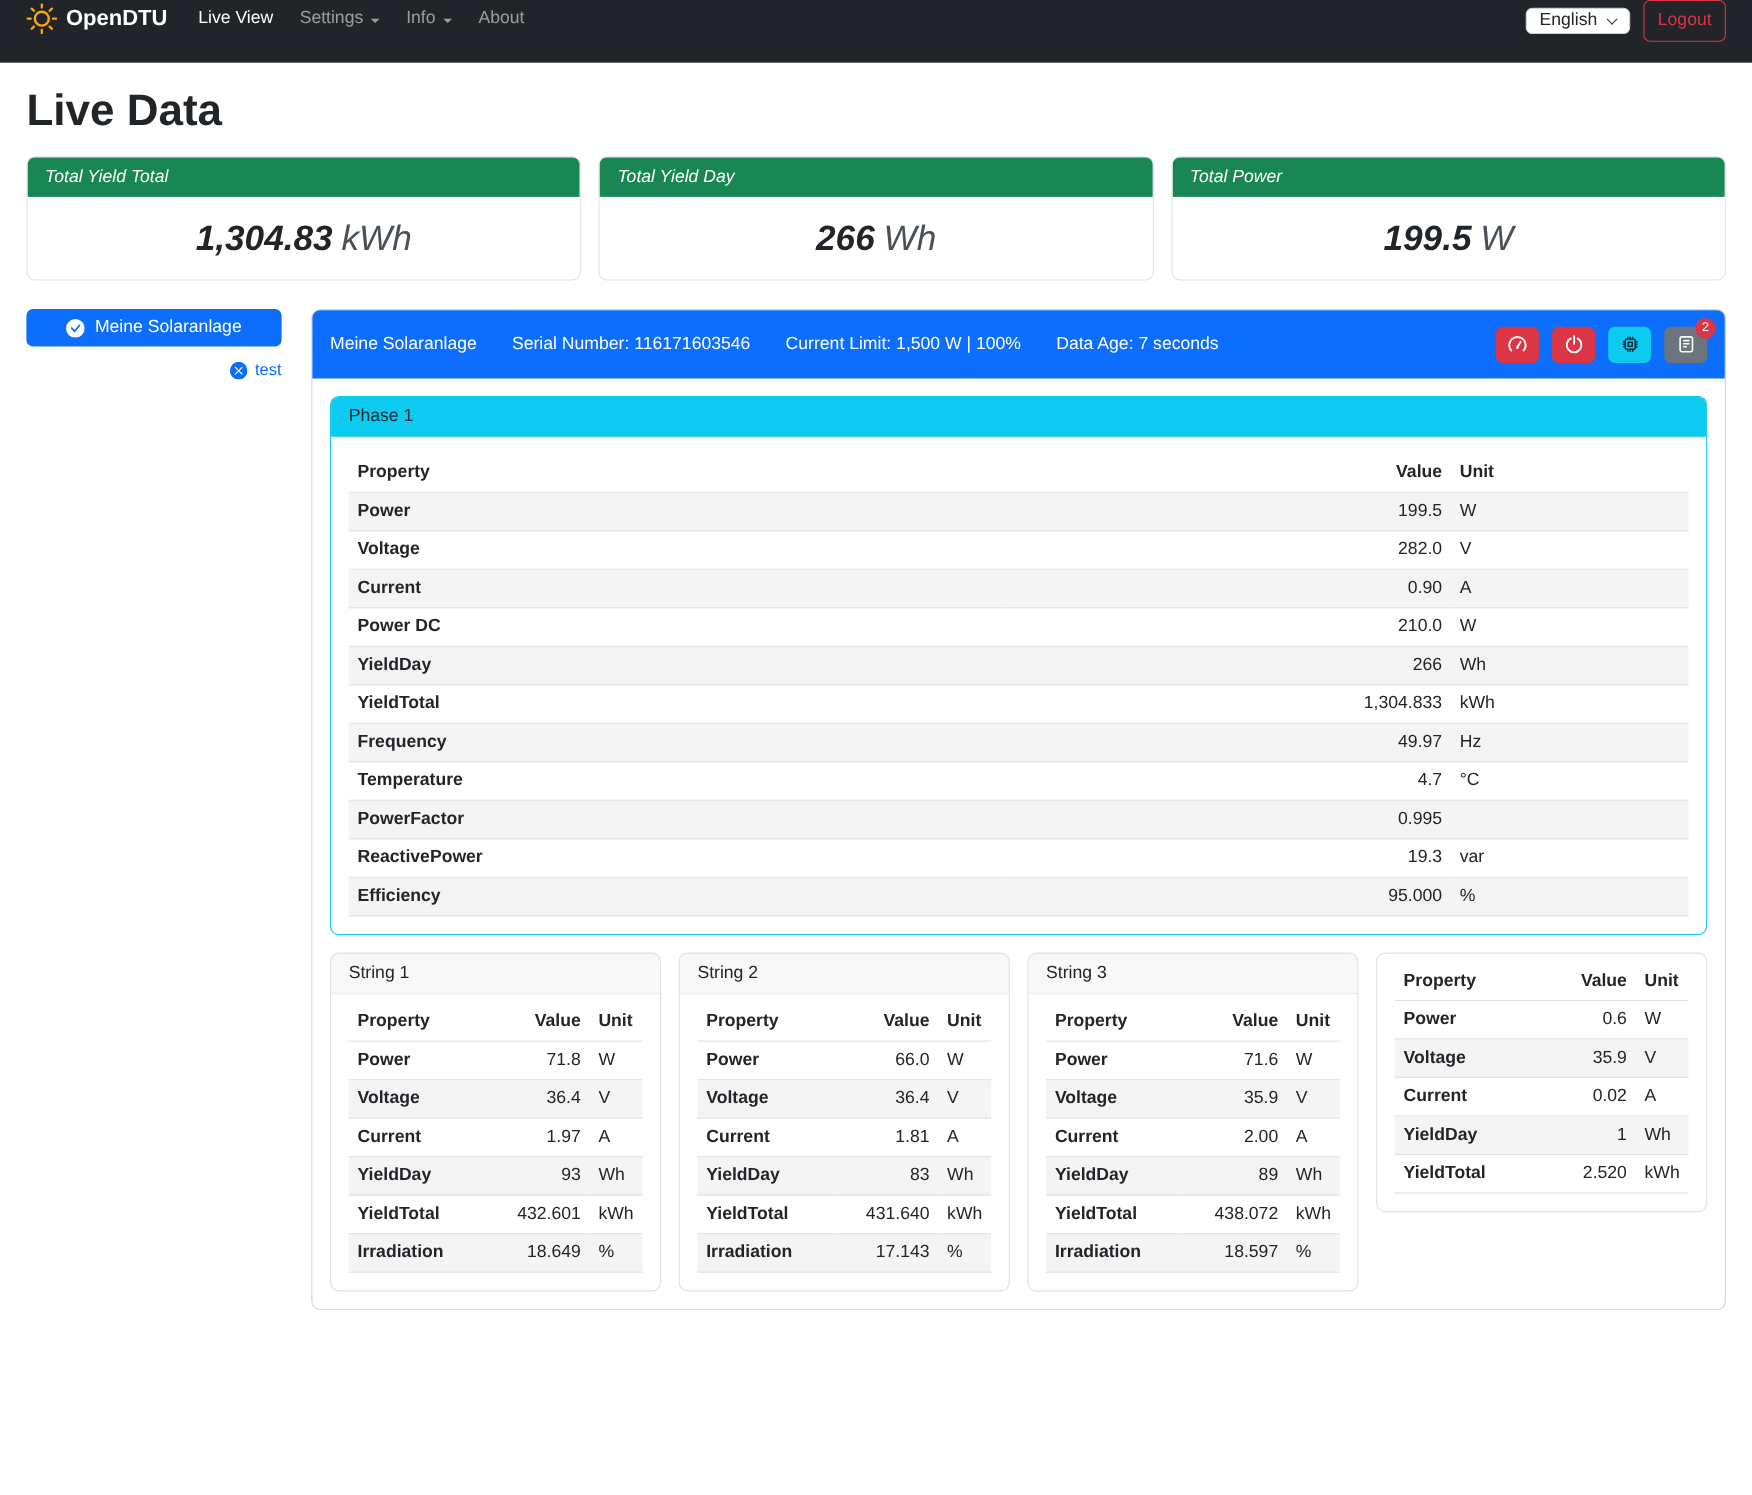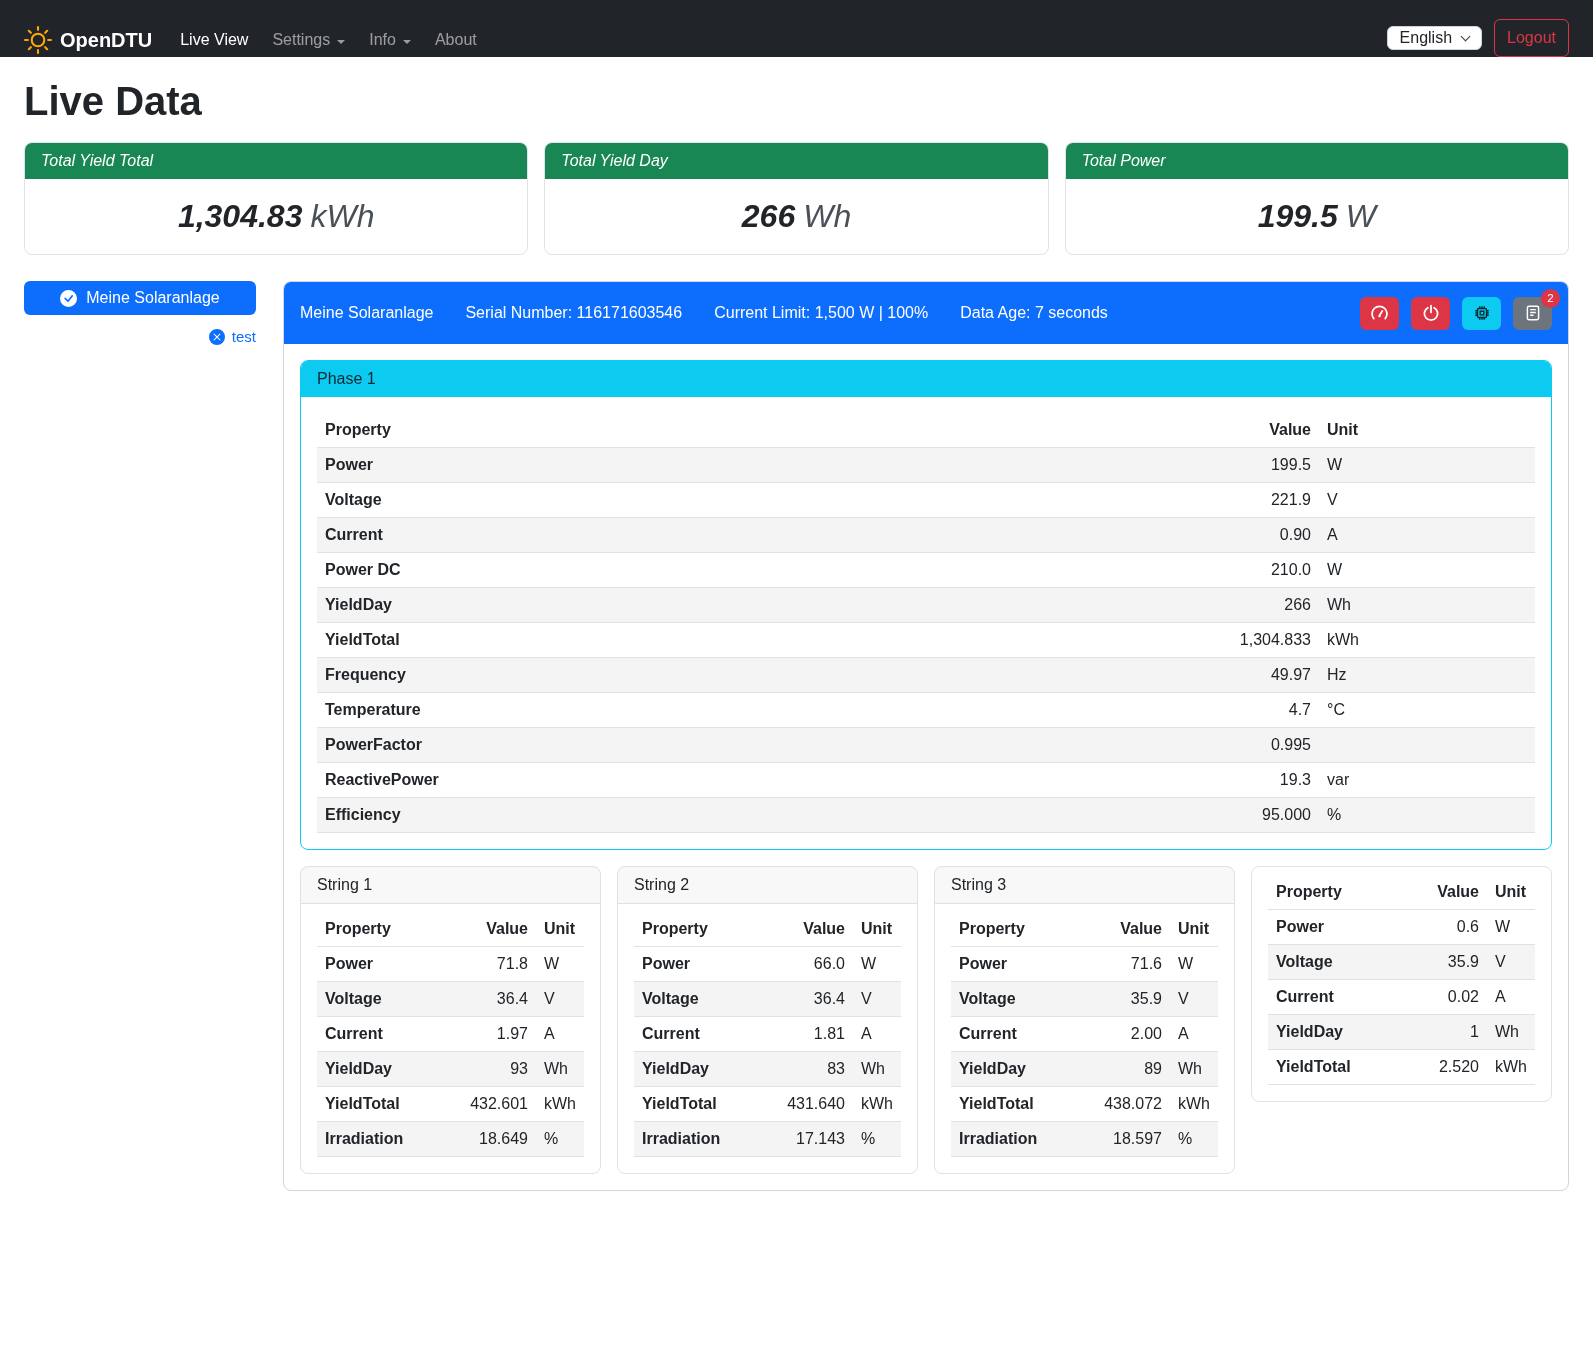--- a/index.html
+++ b/index.html
@@ -9,21 +9,21 @@
     color: #212529;
     font-family: "Liberation Sans", sans-serif;
     font-size: 16px;
   }
 
   
   .navbar {
     background: #212529;
     height: 57px;
     display: flex;
-    align-items: flex-end;
+    align-items: flex-start;
     justify-content: space-between;
     padding: 0 24px;
   }
   .nav-left { display: flex; align-items: center; }
   .brand {
     color: #fff; font-size: 20px; font-weight: 700;
     display: flex; align-items: center; gap: 8px; text-decoration: none;
     margin-right: 16px; cursor: pointer;
   }
   .nav-links { display: flex; align-items: center; }
@@ -271,21 +271,21 @@
                 </tr>
               </thead>
               <tbody>
                   <tr>
                     <th class="prop">Power</th>
                     <td class="val">199.5</td>
                     <td>W</td>
                   </tr>
                   <tr>
                     <th class="prop">Voltage</th>
-                    <td class="val">221.9</td>
+                    <td class="val">282.0</td>
                     <td>V</td>
                   </tr>
                   <tr>
                     <th class="prop">Current</th>
                     <td class="val">0.90</td>
                     <td>A</td>
                   </tr>
                   <tr>
                     <th class="prop">Power DC</th>
                     <td class="val">210.0</td>

